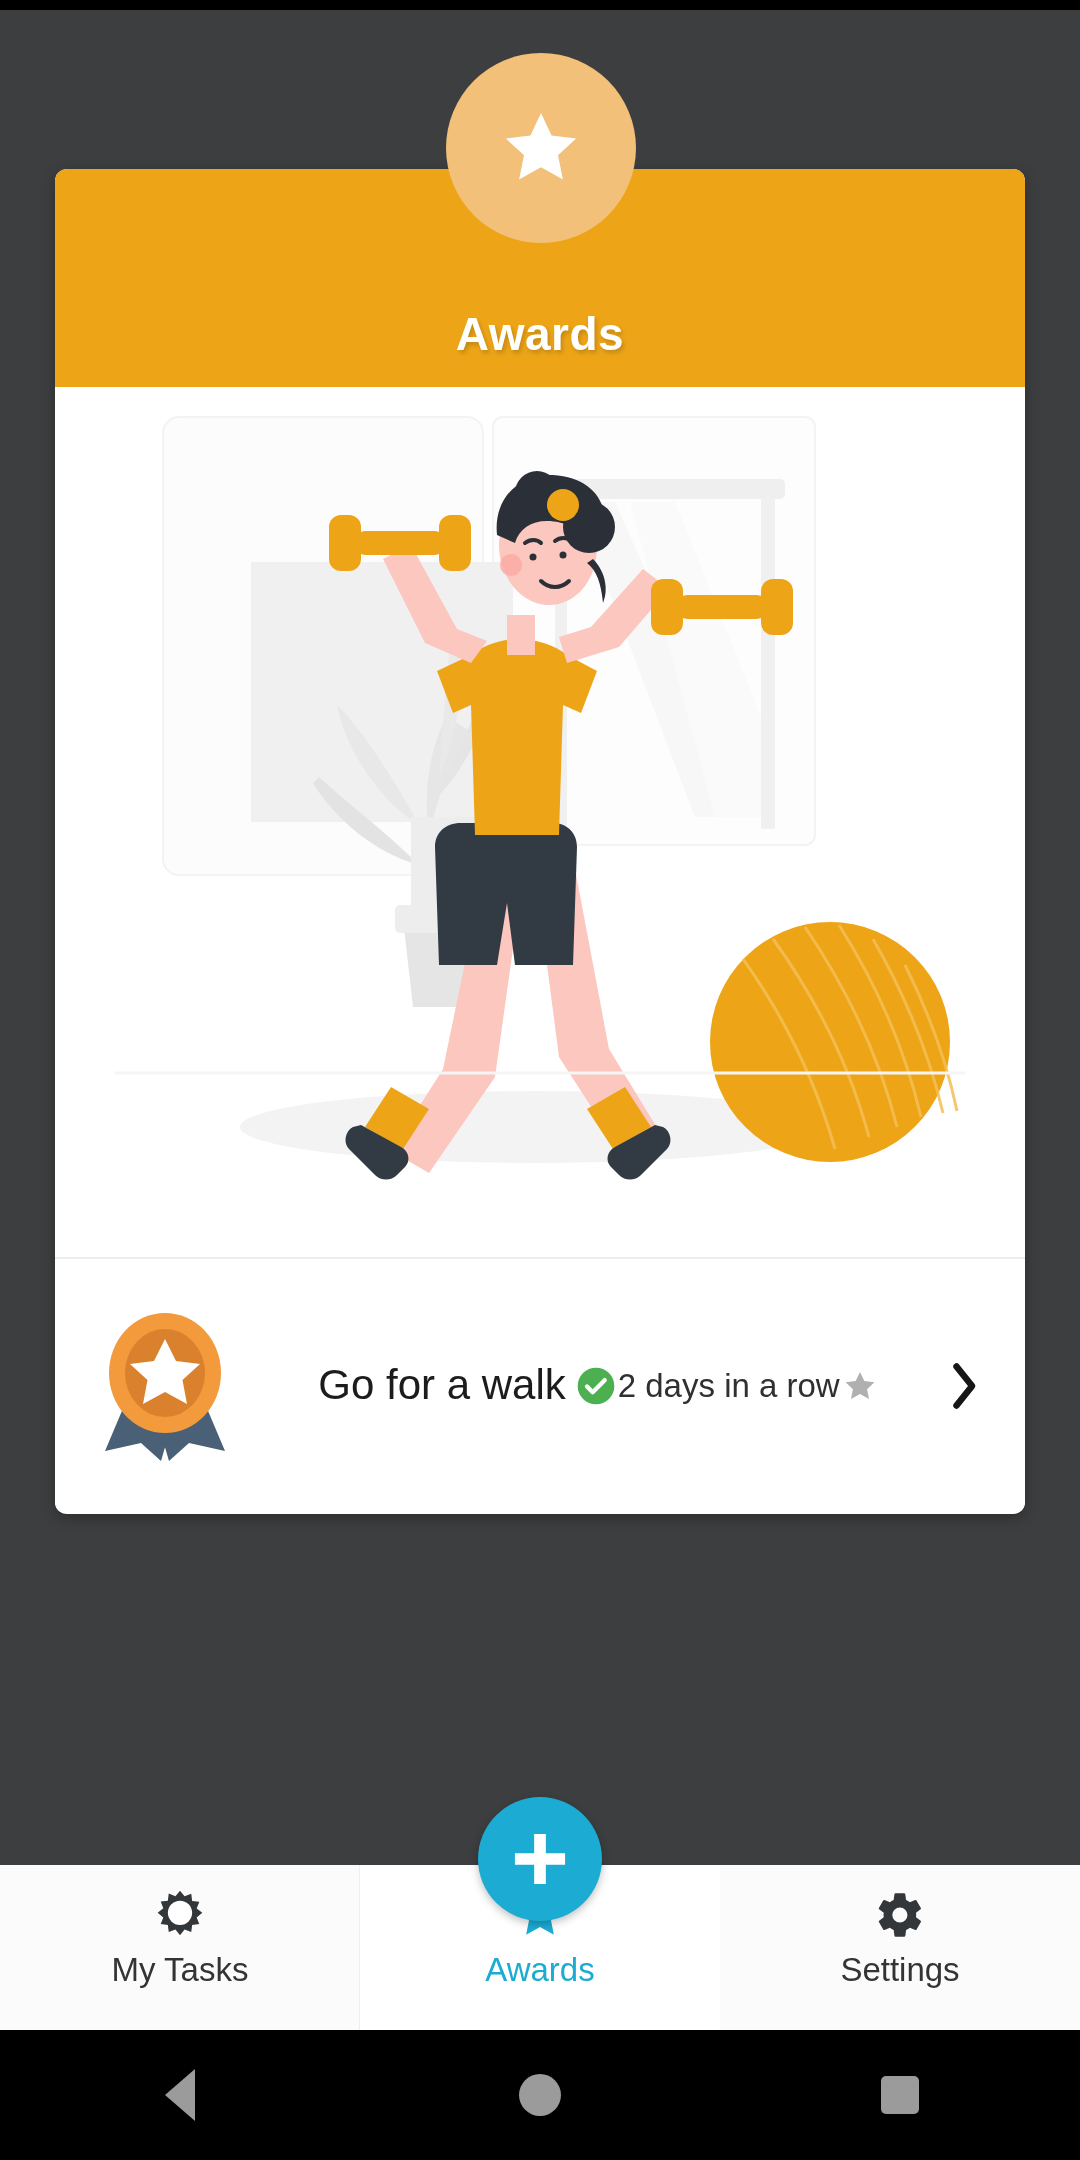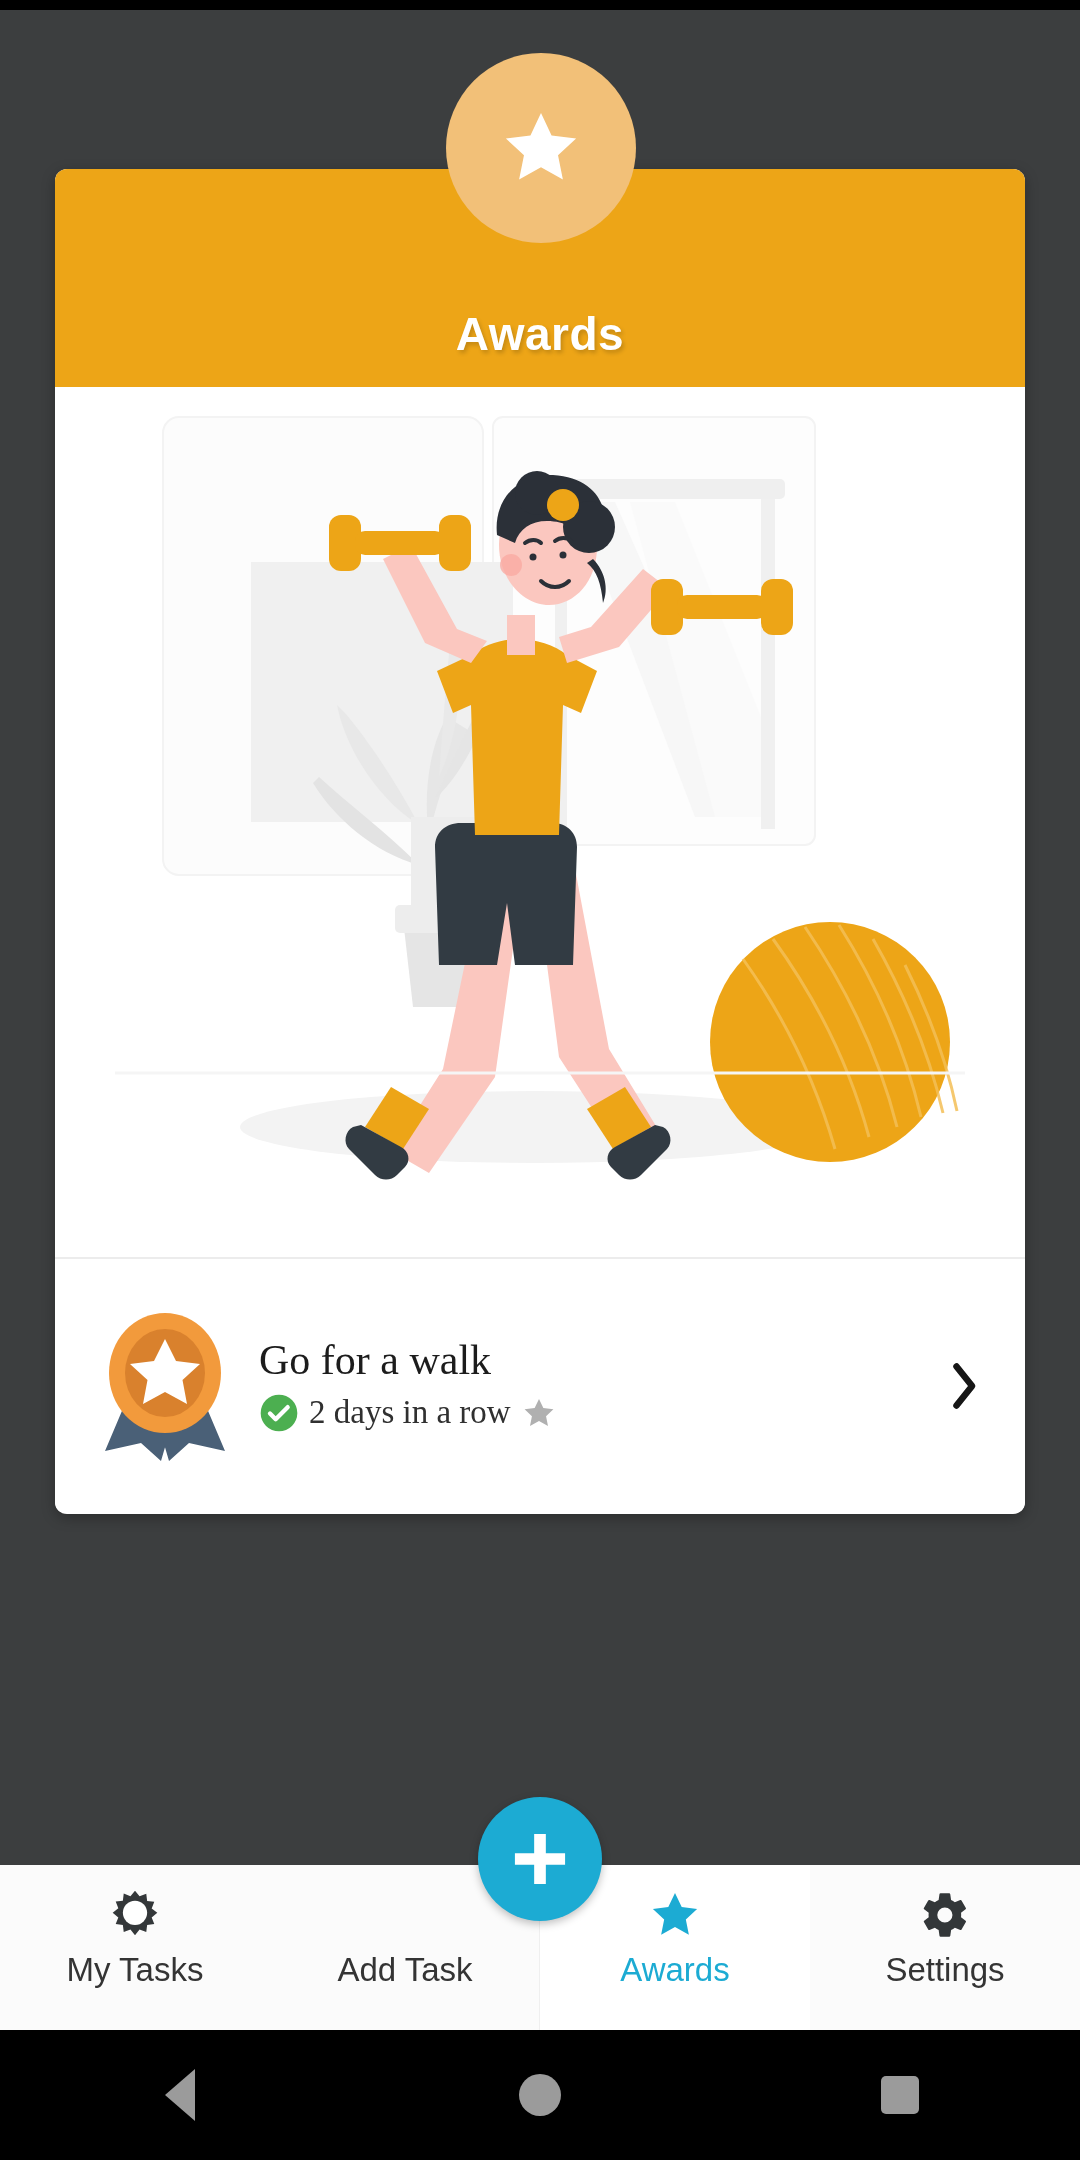--- a/index.html
+++ b/index.html
@@ -119,34 +119,32 @@
     height: 150px;
     flex: 0 0 140px;
     position: relative;
   }
   .award-medal svg { width: 140px; height: 150px; display:block; }
 
   .award-text {
     flex: 1 1 auto;
     padding-left: 24px;
     display: flex;
-    flex-direction: column;
     justify-content: center;
     gap: 10px;
-    font-family: Liberation Serif, serif;
   }
   .award-title {
     font-size: 42px;
     color: #1c1c1c;
     line-height: 1.05;
   }
   .award-sub-line {
     display: flex;
     align-items: center;
-    gap: 10px;
+    gap: 2px;
   }
   .check-icon { width: 40px; height: 40px; display:block; flex:0 0 40px; }
   .award-sub-text {
     font-size: 33px;
     color: #303030;
   }
   .gray-star { width: 36px; height: 36px; display:block; flex: 0 0 36px; }
 
   .chevron {
     flex: 0 0 52px;
@@ -409,28 +407,20 @@
       <div class="nav-icon">
         <svg width="52" height="52" viewBox="0 0 24 24" xmlns="http://www.w3.org/2000/svg">
           <path d="M12 0.8l2.1 2.6 3.1-1.2.4 3.3 3.3.4-1.2 3.1L22.3 11l-2.6 2.1 1.2 3.1-3.3.4-.4 3.3-3.1-1.2L12 21.3l-2.1-2.6-3.1 1.2-.4-3.3-3.3-.4 1.2-3.1L1.7 11l2.6-2.1-1.2-3.1 3.3-.4.4-3.3 3.1 1.2z" fill="#333739"></path>
           <circle cx="12" cy="11" r="5.6" fill="#ffffff"></circle>
         </svg>
       </div>
       <div class="nav-label">My Tasks</div>
     </div>
 
 
-    <div class="nav-item fab-slot">
-      <div class="nav-icon">
-        <svg width="52" height="52" viewBox="0 0 24 24" xmlns="http://www.w3.org/2000/svg">
-          <path d="M10 3h4v7h7v4h-7v7h-4v-7H3v-4h7z" fill="#1cabd3"></path>
-        </svg>
-      </div>
-      <div class="nav-label">Add Task</div>
-    </div>
 
     <div class="nav-item active">
       <div class="nav-icon">
         <svg width="52" height="52" viewBox="0 0 24 24" xmlns="http://www.w3.org/2000/svg">
           <path d="M12 1.8l3.1 6.5 7.1.9-5.2 4.9 1.4 7-6.4-3.6-6.4 3.6 1.4-7L1.8 9.2l7.1-.9z" fill="#1cabd3"></path>
         </svg>
       </div>
       <div class="nav-label">Awards</div>
     </div>
 

